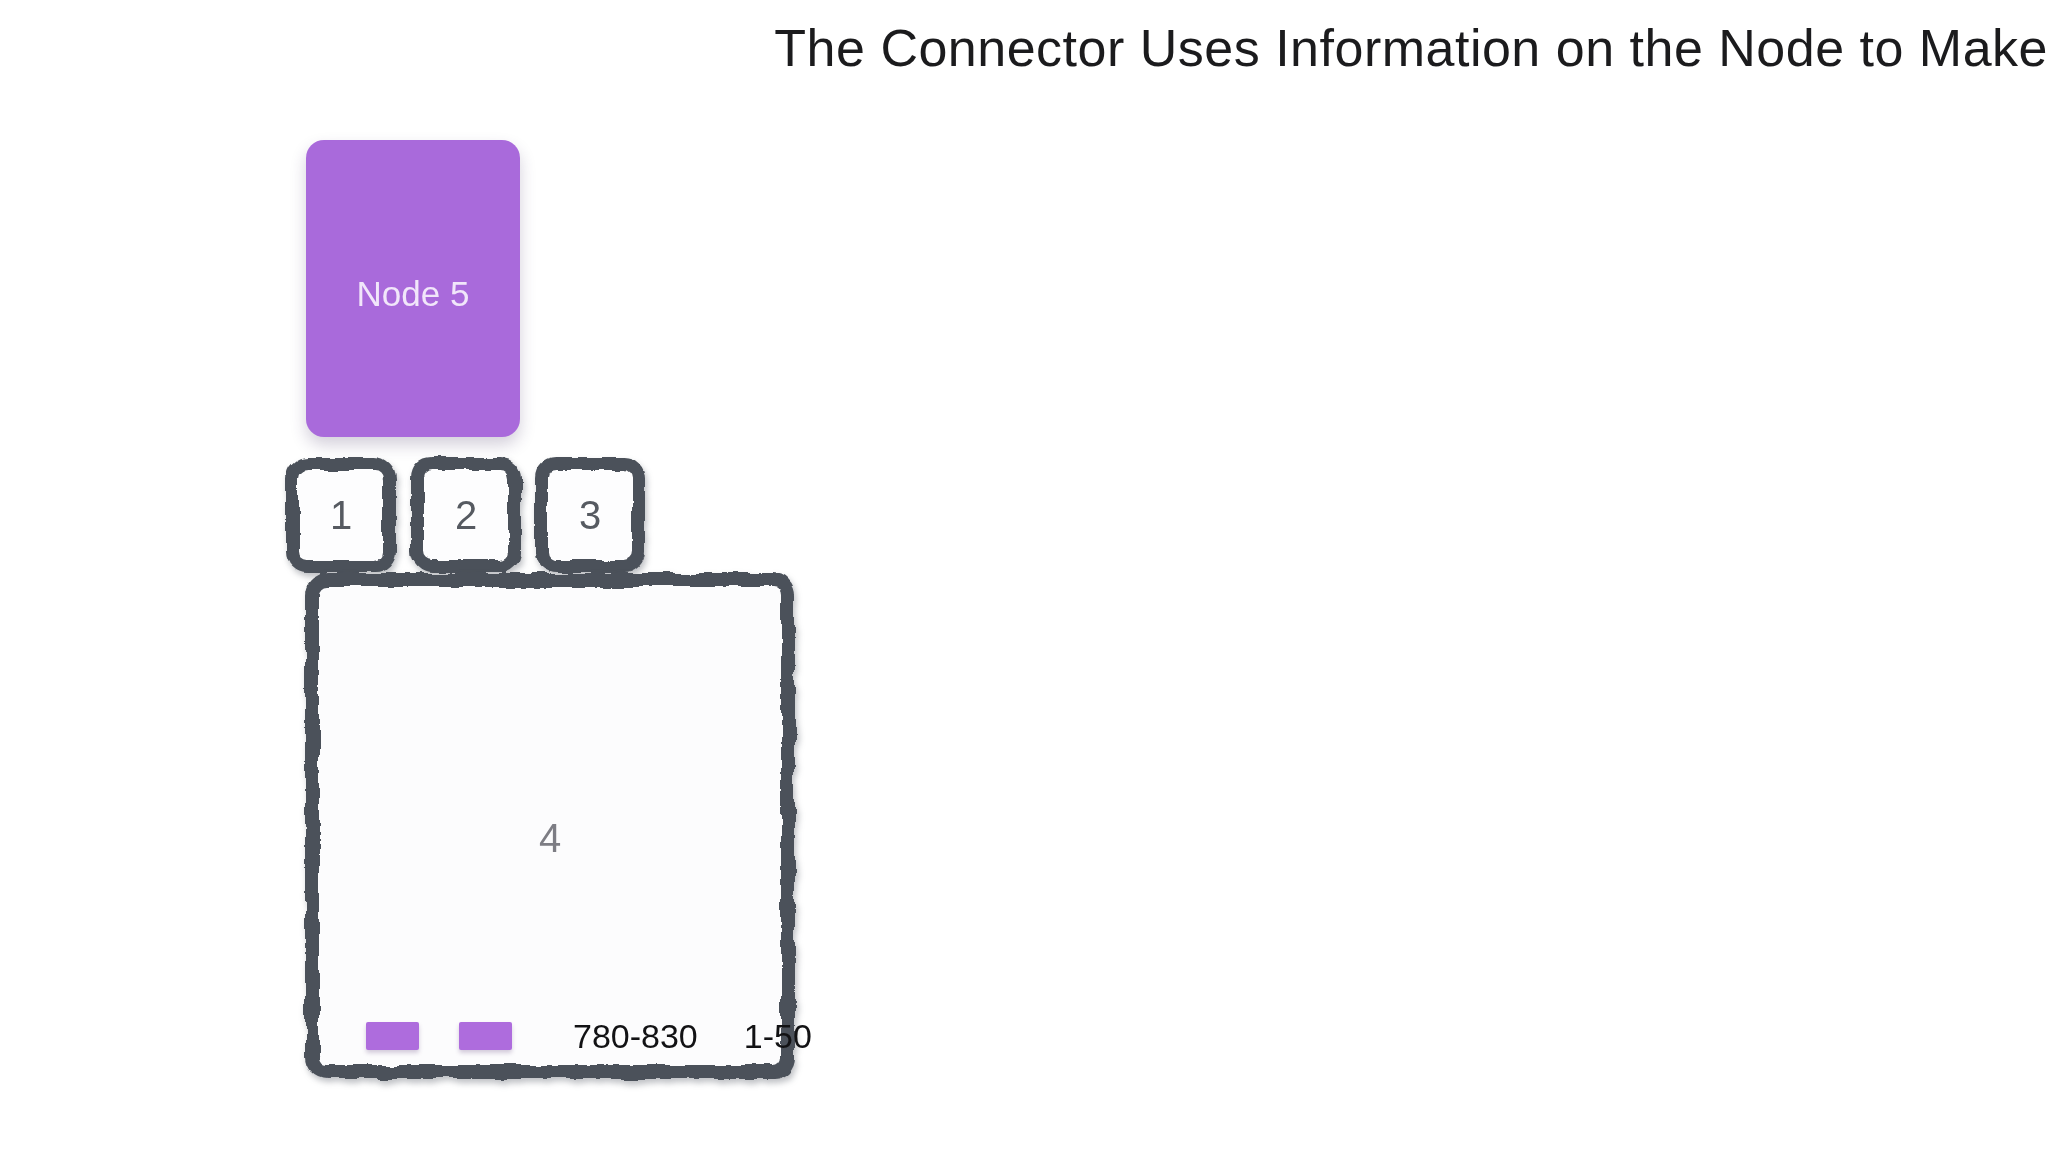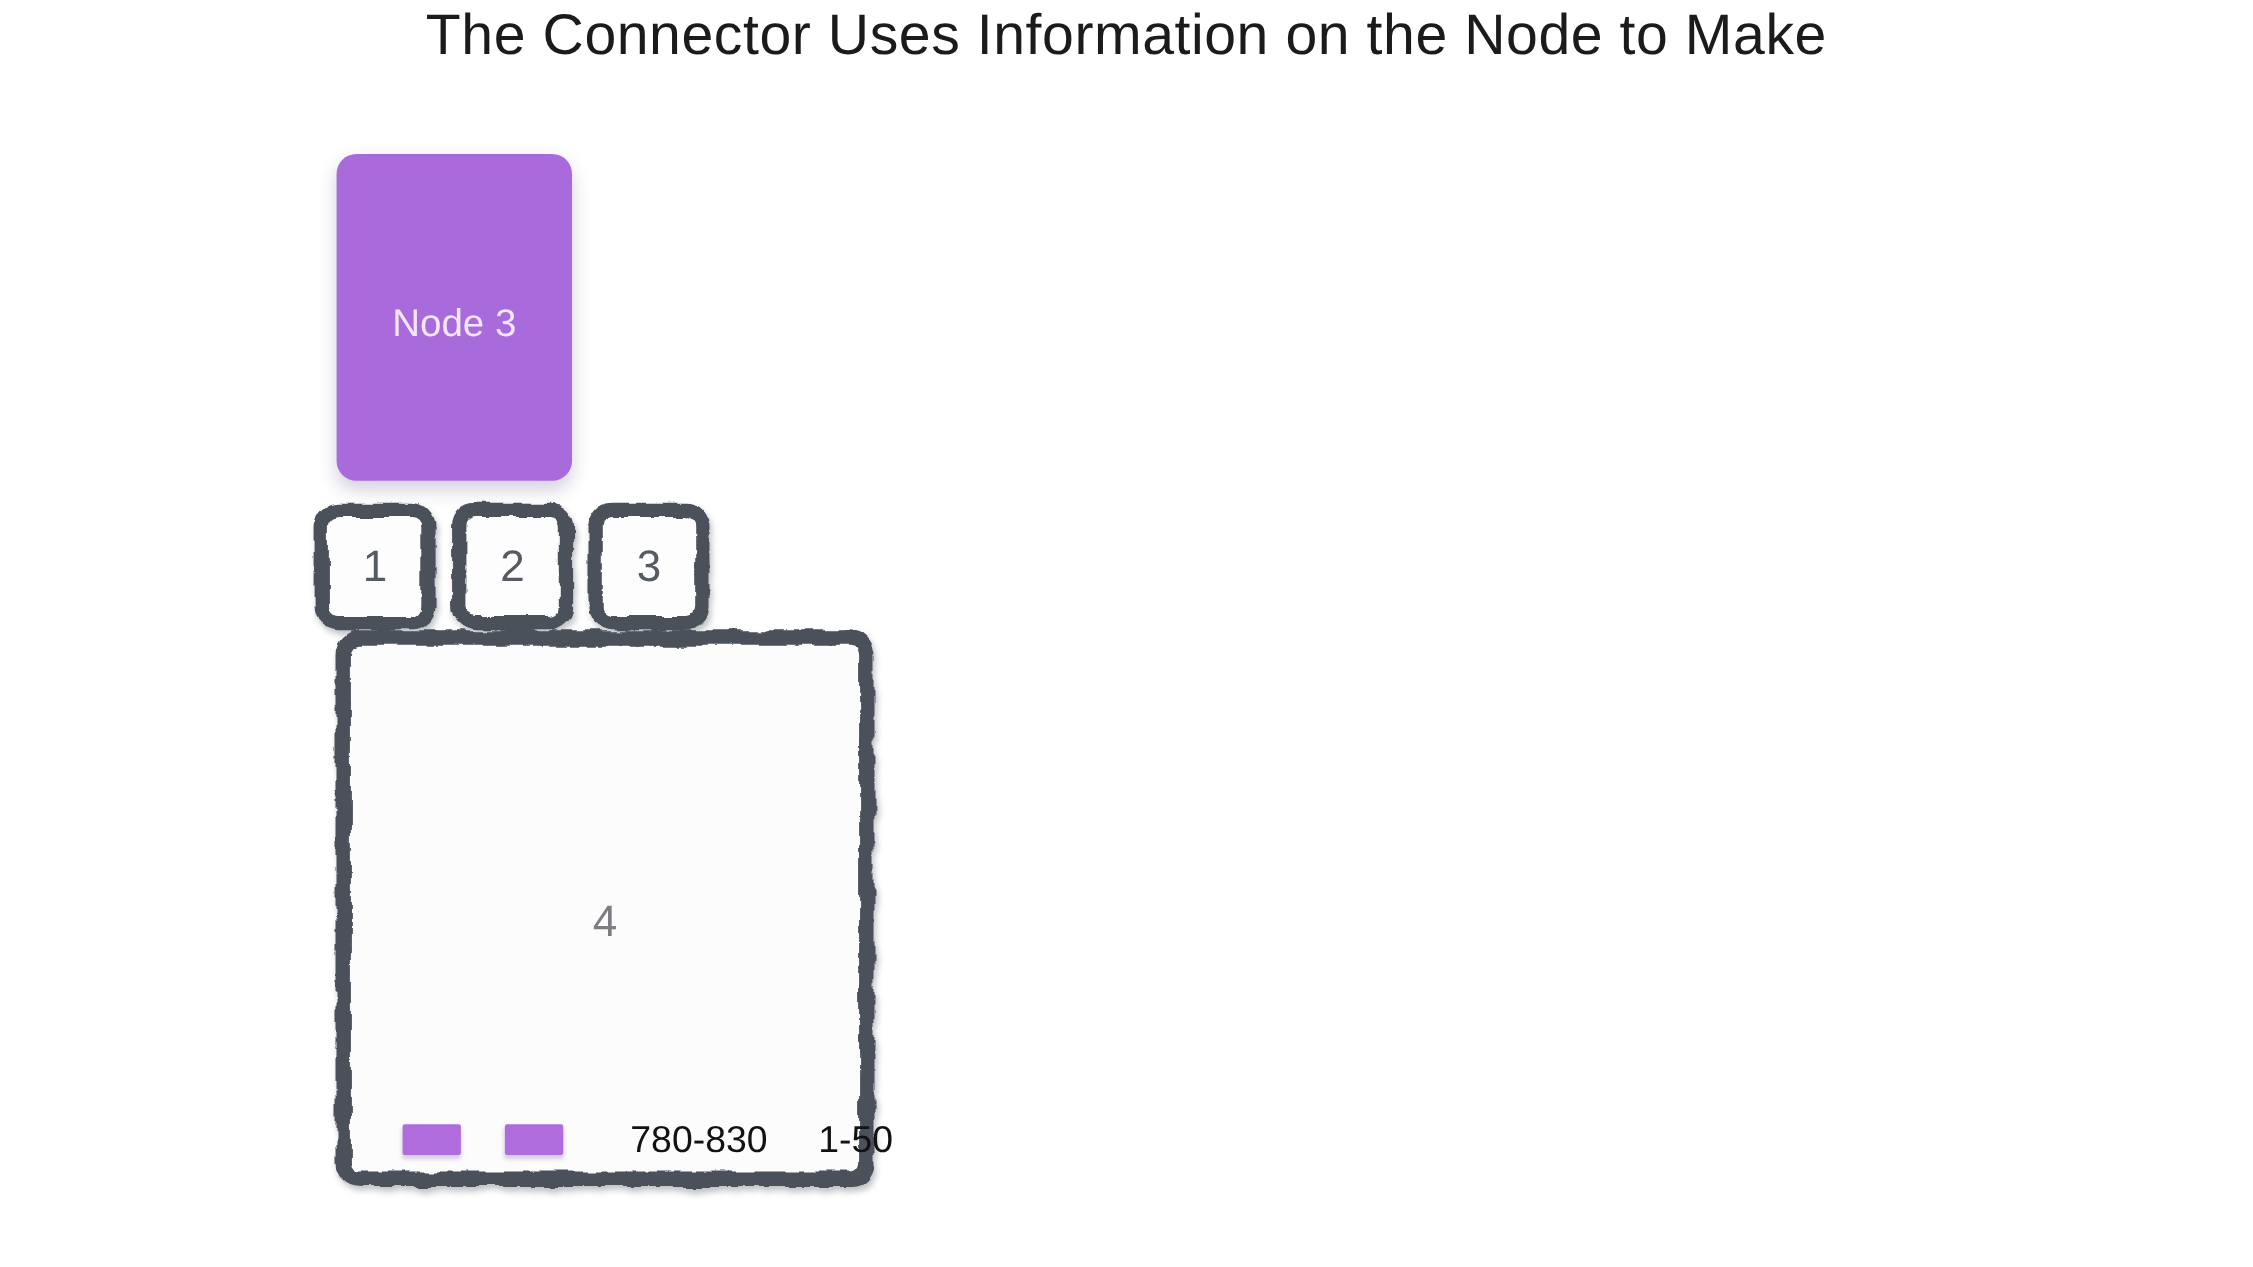--- a/index.html
+++ b/index.html
@@ -6,22 +6,22 @@
   .slide {
     position:relative;
     width:2048px; height:1152px;
     background:#ffffff;
     overflow:hidden;
     font-family:"Liberation Sans", sans-serif;
   }
 
   
   .title {
-    position:absolute; top:0; left:0; width:100%;
-    text-align:center;
+    position:absolute; top:16px; left:0; width:100%;
+    text-align:right;
     font-size:52px; line-height:65px; font-weight:300;
     color:#1b1b1d; letter-spacing:0.5px;
   }
 
   
   .node-box {
     position:absolute; left:306px; top:140px;
     width:214px; height:297px;
     border-radius:18px;
     background:#a96adb;
@@ -72,21 +72,21 @@
 </head>
 <body>
 
 <div class="slide">
 
   <div class="title">
     <div>The Connector Uses Information on the Node to Make</div>
   </div>
 
   <div class="node-box" style="background: rgb(169, 106, 219);">
-    <span class="node-label">Node 3</span>
+    <span class="node-label">Node 5</span>
   </div>
 
 
   <div class="trbox trbox-1">
     <svg class="sketch" viewBox="0 0 116 122">
       <defs>
         <filter id="rough1" x="-15%" y="-15%" width="130%" height="130%">
           <feTurbulence type="fractalNoise" baseFrequency="0.045" numOctaves="4" seed="3" result="n"></feTurbulence>
           <feDisplacementMap in="SourceGraphic" in2="n" scale="7" xChannelSelector="R" yChannelSelector="G"></feDisplacementMap>
         </filter>

